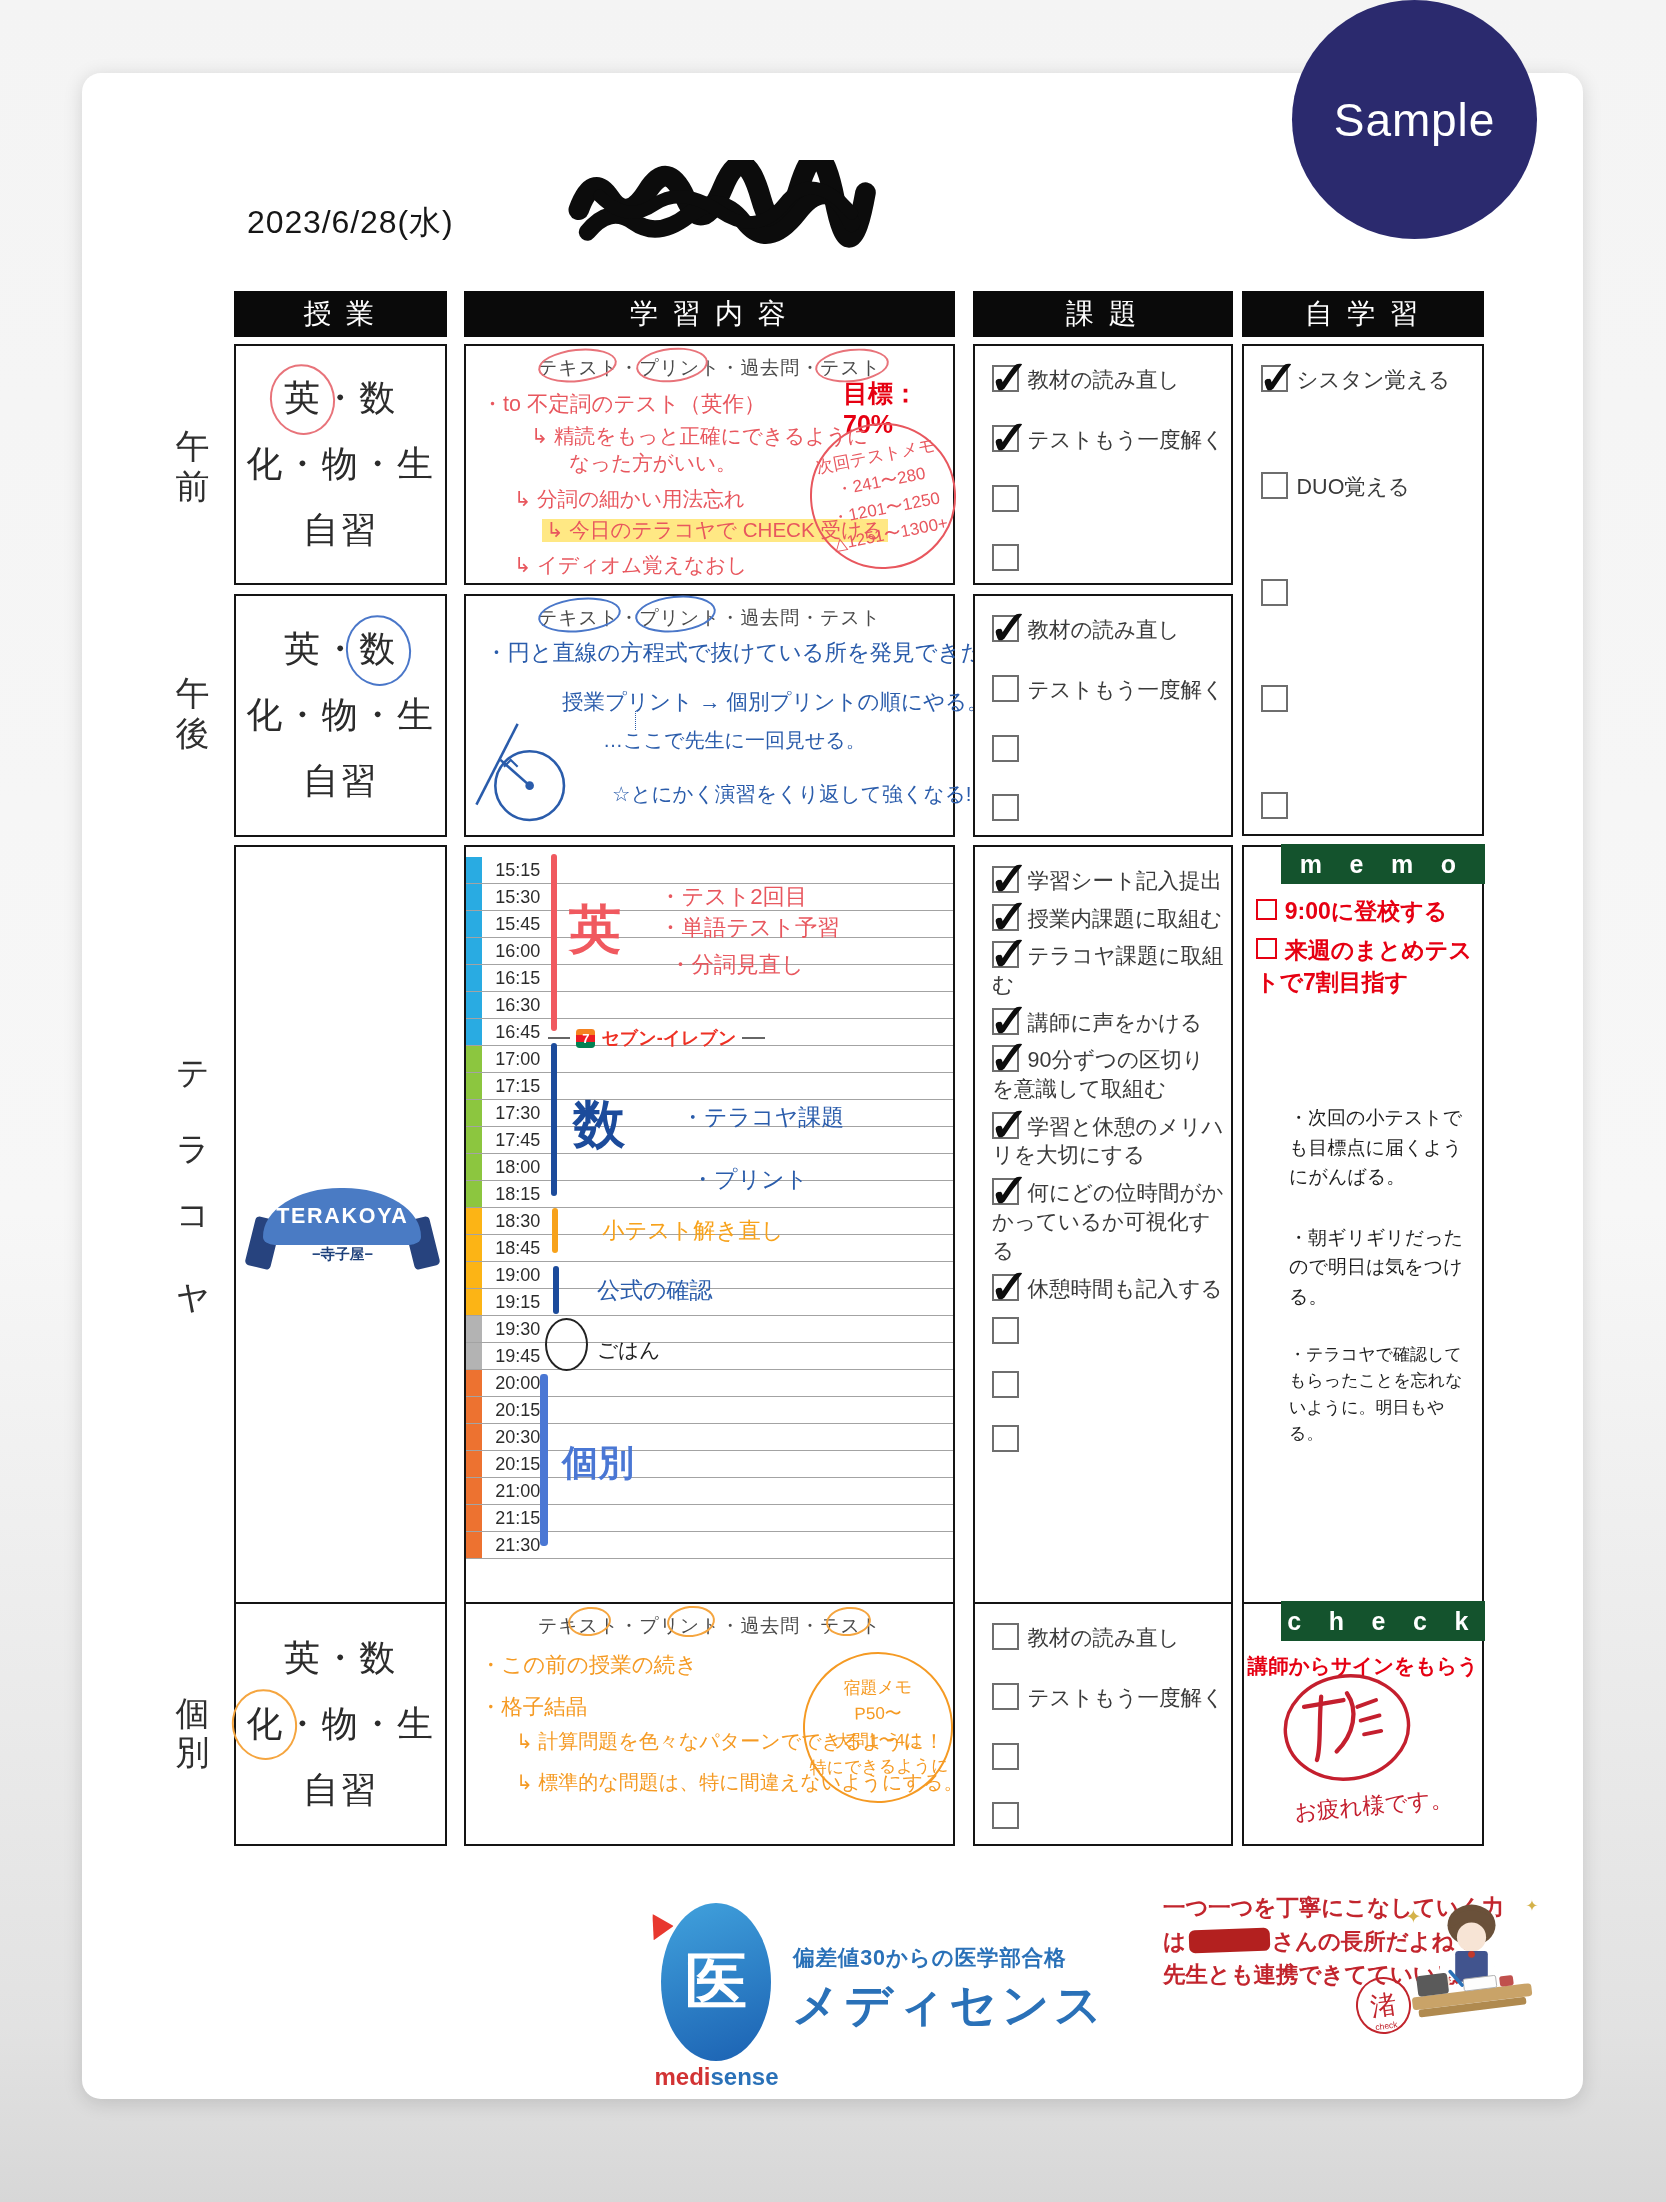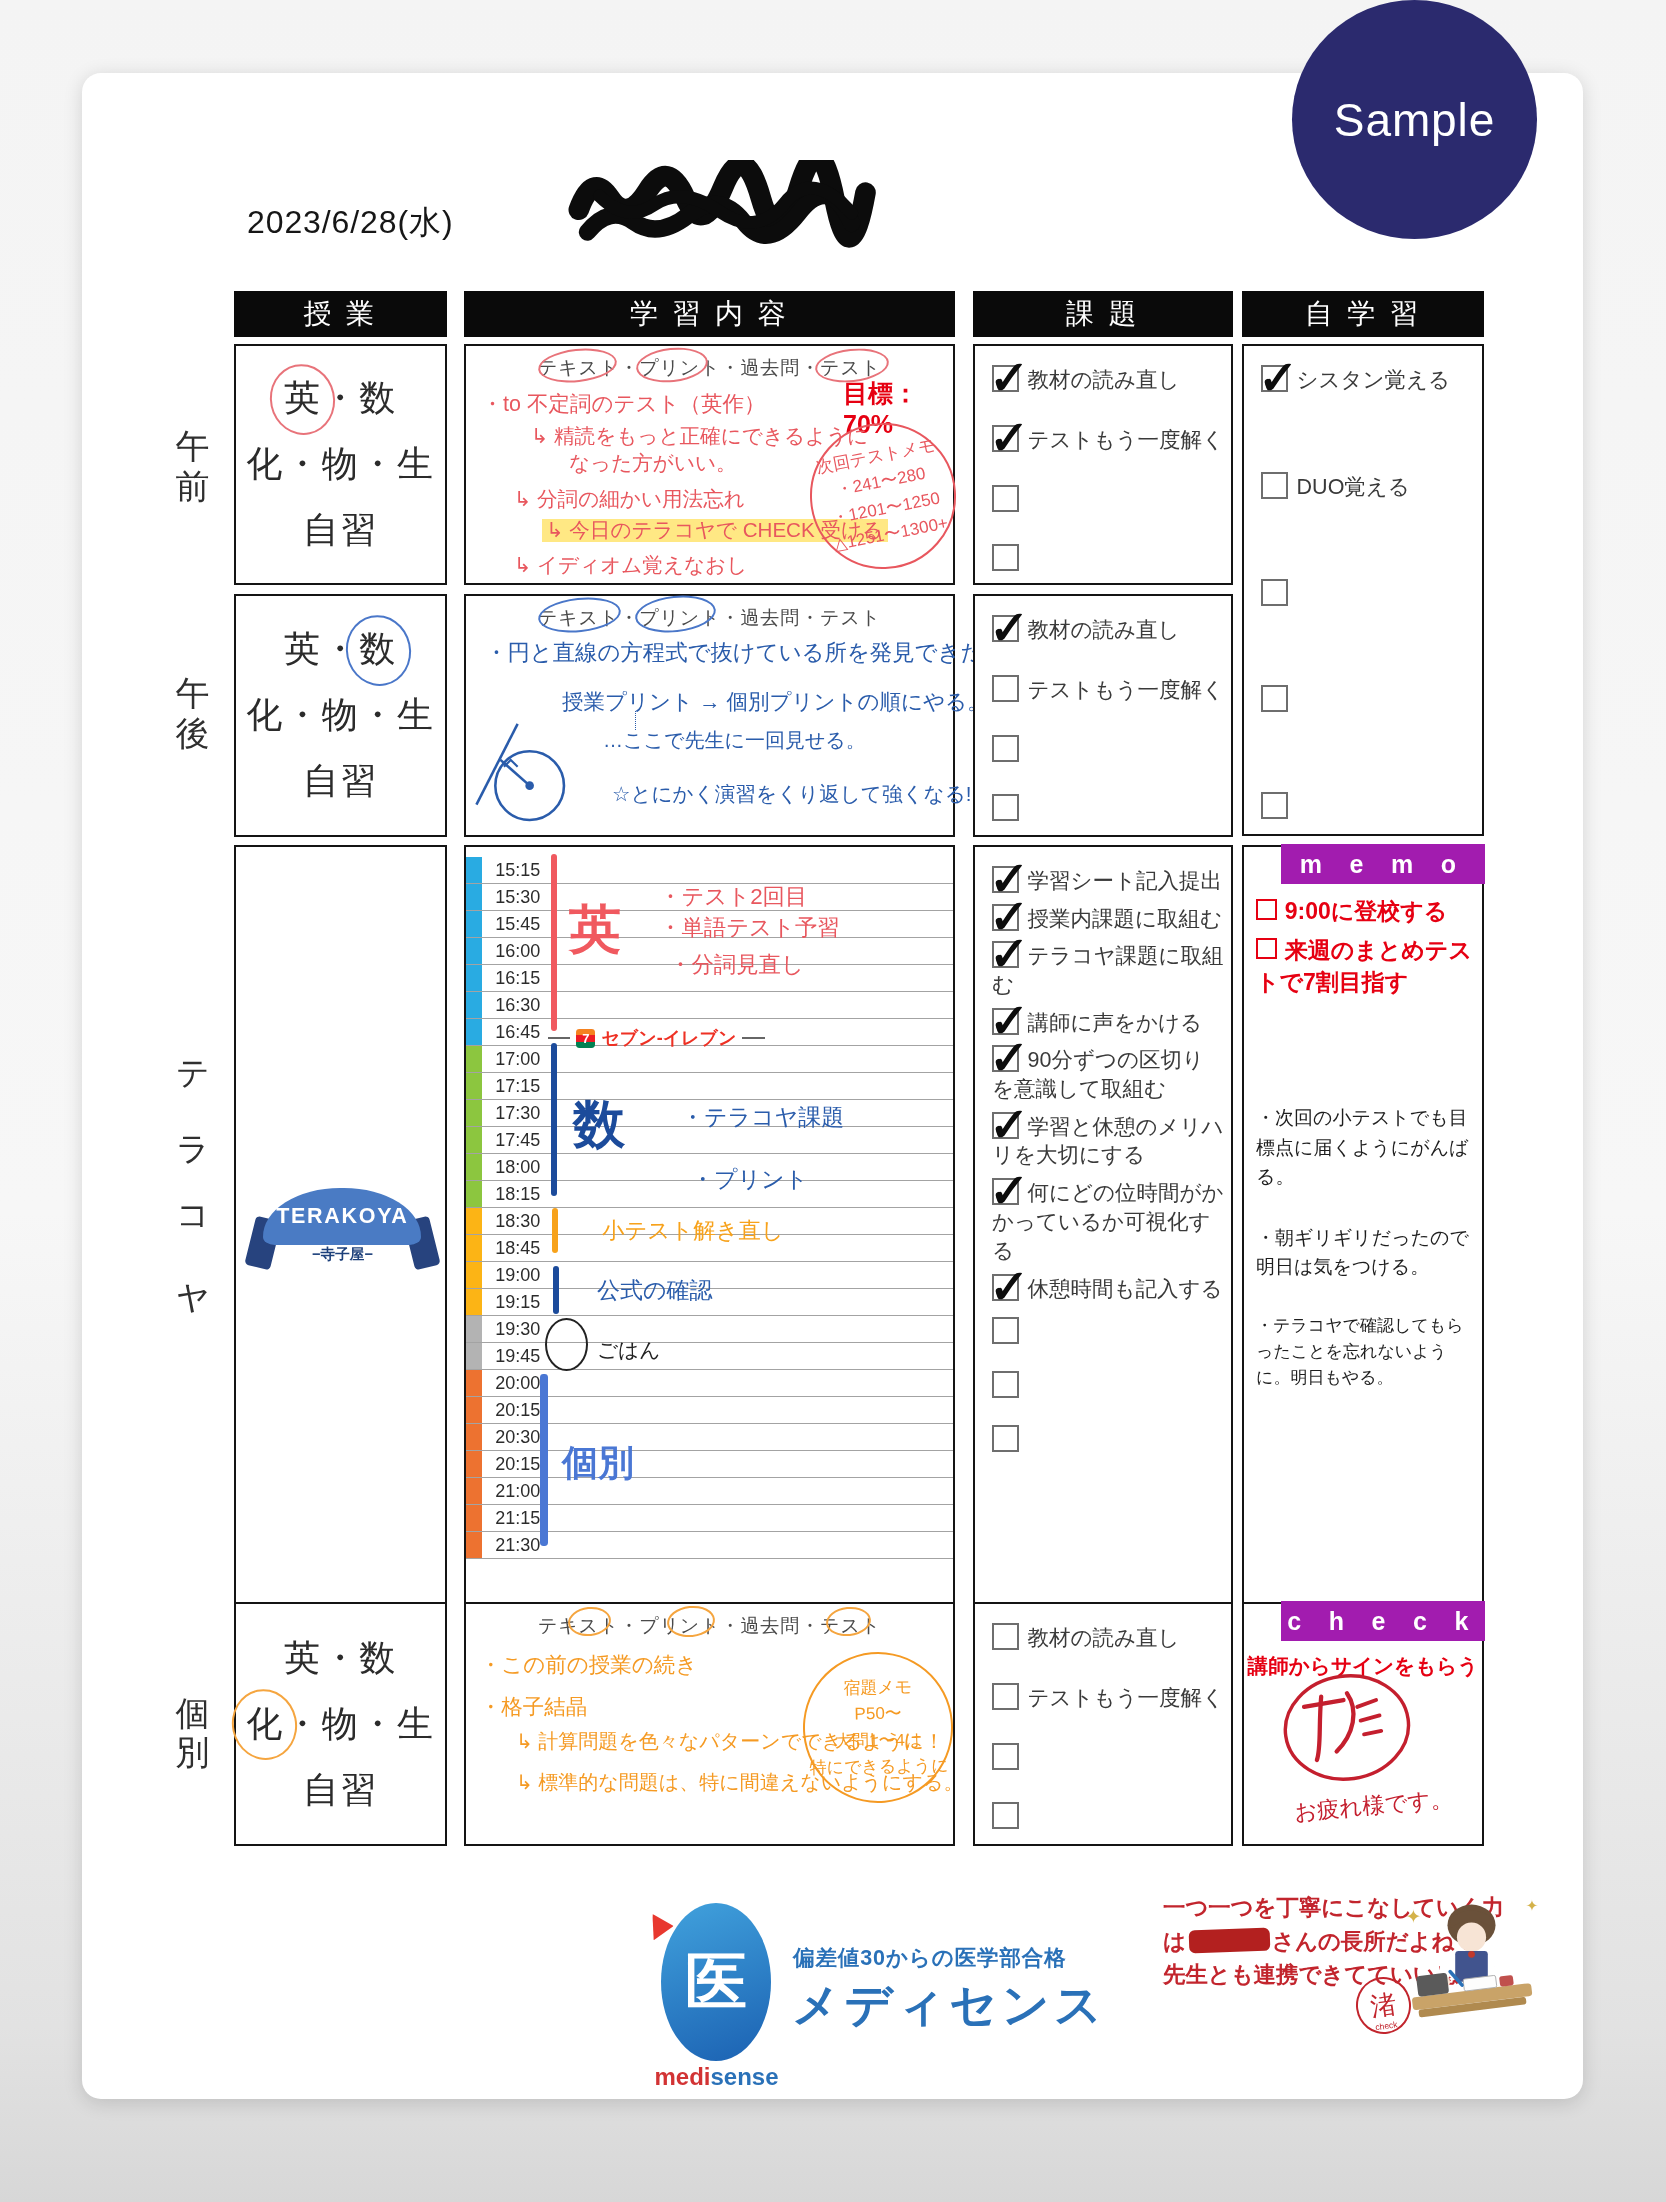--- a/index.html
+++ b/index.html
@@ -86,28 +86,28 @@
   .banner { position:absolute; left:17px; top:341px; width:179px; height:83px; }
   .banner .tab { position:absolute; bottom:3.4px; width:26px; height:50px; background:#27437e; border-radius:4.3px; }
   .banner .tab.l { left:-3.4px; transform:rotate(14deg); } .banner .tab.r { right:-3.4px; transform:rotate(-14deg); }
   .banner .arcbg { position:absolute; left:10.3px; top:0; width:158px; height:57px; background:#4a7bc4;
        border-radius:79px 79px 12px 12px / 50px 50px 8.6px 8.6px; display:flex; align-items:center;
        justify-content:center; }
   .banner .arcbg span { color:#fff; font-weight:700; font-size:21.5px; letter-spacing:1.7px; }
   .banner .sub { position:absolute; left:0; top:57px; width:100%; text-align:center; color:#1c3f7a;
        font-size:14.6px; font-weight:700; }
   
-  .mini-hdr { position:absolute; left:-2.6px; top:-2.6px; right:-2.6px; height:40px; background:#a21caf; color:#fff;
+  .mini-hdr { position:absolute; left:-2.6px; top:-2.6px; right:-2.6px; height:40px; background:#14532d; color:#fff;
        font-weight:700; font-size:25px; letter-spacing:10.3px; display:flex; align-items:center; justify-content:center;margin-left:40px; }
   .memo-body { position:absolute; left:12px; top:48px; right:8.6px; }
   p.memo-red { font-size:23px; font-weight:700; color:#e60012; line-height:1.4; margin-bottom:6.9px; }
   p.memo-red::before { content:""; display:inline-block; width:17px; height:17px; border:2.6px solid #e60012;
        margin-right:7.7px; vertical-align:-0.9px; }
   .memo-notes { margin-top:105px; }
-  .memo-notes p { font-size:19px; color:#1e1e1e; line-height:1.55; margin-bottom:31px; }
+  .memo-notes p { font-size:19px; color:#1e1e1e; line-height:1.55; margin-bottom:31px;margin-left:33px; }
   .memo-notes p:last-child { font-size:17px; }
   .check-sub { position:absolute; top:48px; width:100%; text-align:center; font-size:20.6px; font-weight:700; color:#e60012; }
   .check-note { position:absolute; left:50px; top:186px; font-size:22.4px; color:#c41f2e; transform:rotate(-5deg); }
   
   .pennant { position:absolute; left:651px; top:1915px; width:22.4px; height:26px; background:#e8382f;
              clip-path:polygon(0 0,100% 38%,18% 100%); transform:rotate(6deg); }
   .m-ellipse { position:absolute; left:661px; top:1903px; width:110px; height:158px; border-radius:50%;
        background:linear-gradient(160deg,#41a2dd,#1b61b2); display:flex; align-items:center; justify-content:center; }
   .m-ellipse span { color:#fff; font-size:62px; font-weight:700; }
   .m-name { position:absolute; left:644px; top:2063px; width:145px; text-align:center; font-size:24px; font-weight:700; }

